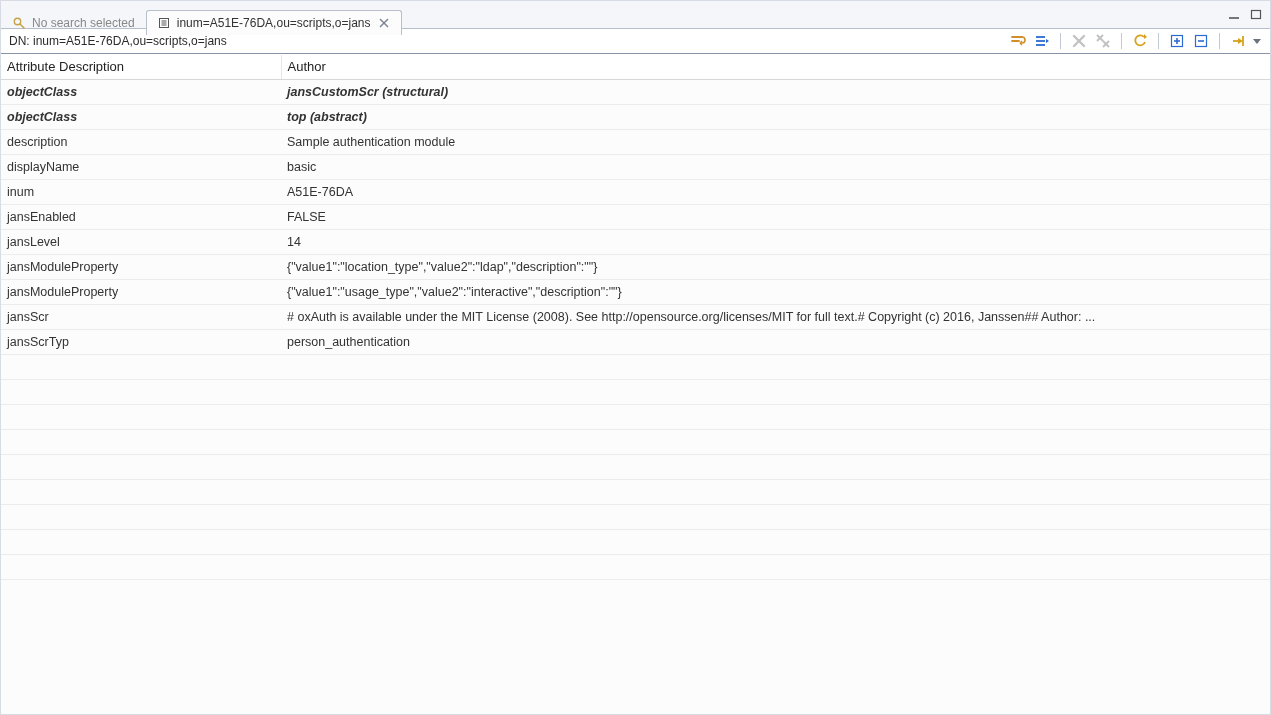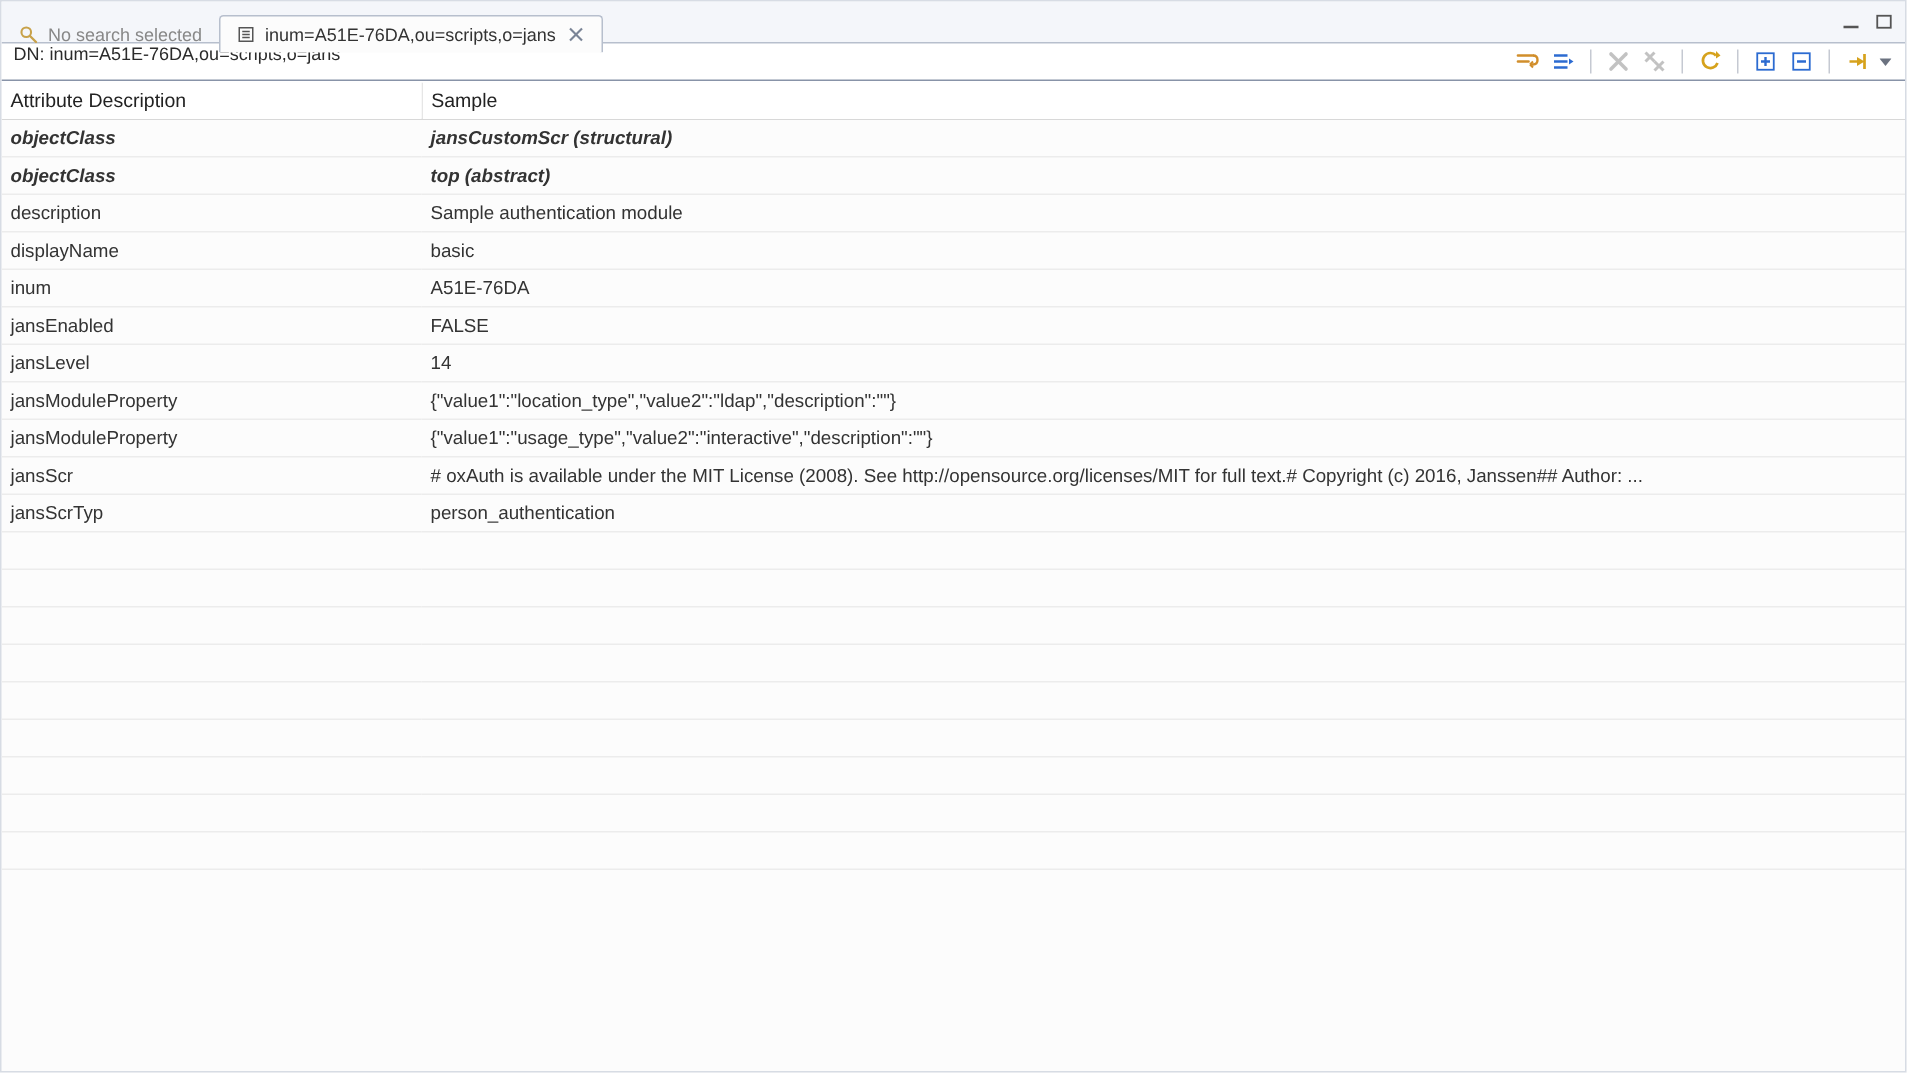--- a/index.html
+++ b/index.html
@@ -63,20 +63,21 @@
   }
   .win-btn{
     width:16px;height:14px;
     display:inline-flex;align-items:center;justify-content:center;
     cursor:pointer;color:#555;
   }
 
   
   .dnbar{
     display:flex;
+    align-items:center;
     height:24px;
     padding:0 8px;
     font-size:12px;
     color:#2b2b2b;
     background:#fff;
     border-top:1px solid #b7bfcd;
     border-bottom:1px solid #8893a8;
   }
   .dnbar .spacer{flex:1;}
   .toolbar{
@@ -256,21 +257,21 @@
 
 <div class="tablewrap">
   <table class="grid">
     <colgroup>
       <col class="col-attr">
         <col class="col-val">
     </colgroup>
     <thead>
       <tr>
         <th>Attribute Description</th>
-        <th>Sample</th>
+        <th>Author</th>
       </tr>
     </thead>
     <tbody id="tbody">
         <tr class="bold-row">
           <td class="attr-cell">objectClass</td>
           <td>jansCustomScr (structural)</td>
         </tr>
         <tr class="bold-row">
           <td class="attr-cell">objectClass</td>
           <td>top (abstract)</td>

